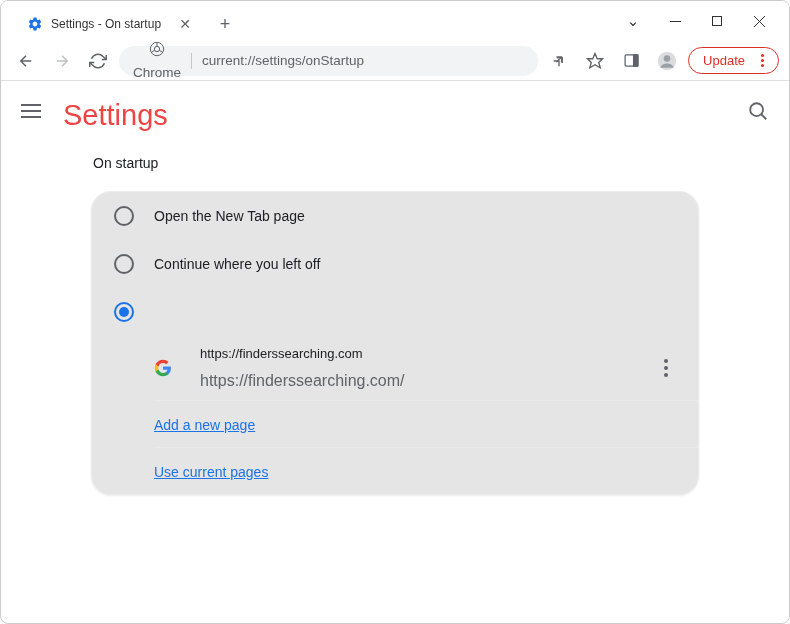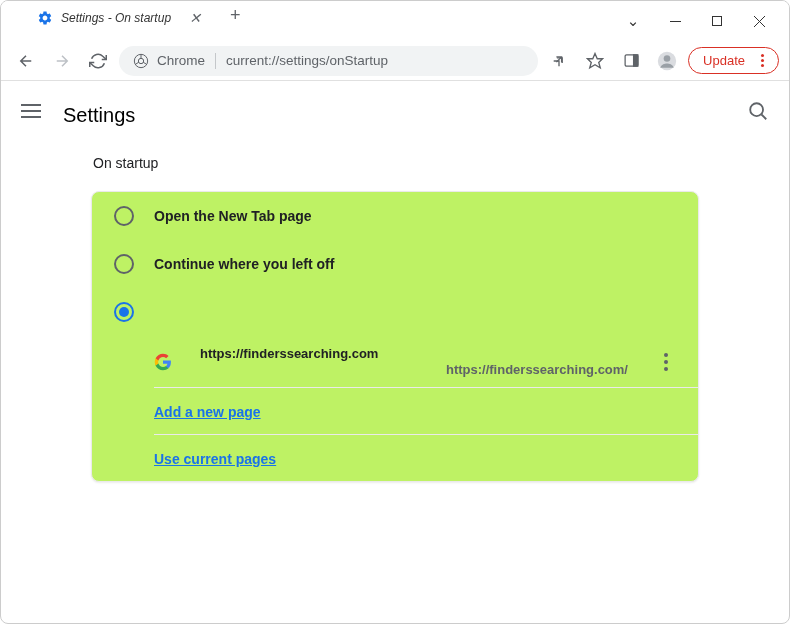--- a/index.html
+++ b/index.html
@@ -1,60 +1,60 @@
 <!DOCTYPE html>
 <html><head>
   <meta charset="utf-8">
   <style>
     * { margin: 0; padding: 0; box-sizing: border-box; font-family: 'Segoe UI', Arial, sans-serif; }
     body { width: 790px; height: 624px; background: #fff; overflow: hidden; border: 1px solid #ccc; border-radius: 8px; }
     
     .titlebar { height: 40px; background: #fff; display: flex; align-items: flex-end; border-bottom: 0; }
-    .tabs-area { display: flex; flex: 1; padding-left: 24px; height: 100%; font-style: italic; }
+    .tabs-area { display: flex; flex: 1; align-items: flex-end; padding-left: 14px; height: 100%; }
     .tab { display: flex; align-items: center; gap: 8px; padding: 0 12px; height: 34px; background: #fff; border-radius: 10px 10px 0 0; font-size: 12px; color: #333; min-width: 190px; position: relative; }
     .tab-favicon { width: 16px; height: 16px; display: flex; align-items: center; justify-content: center; }
     .tab-close { width: 16px; height: 16px; display: flex; align-items: center; justify-content: center; cursor: pointer; font-size: 14px; color: #5f6368; margin-left: auto; }
     .new-tab { width: 28px; height: 28px; display: flex; align-items: center; justify-content: center; cursor: pointer; color: #5f6368; font-size: 18px; margin-left: 6px; margin-bottom: 3px; }
     .window-controls { display: flex; align-items: center; gap: 6px; padding: 0 12px; height: 100%; }
     .wc-btn { width: 36px; height: 30px; display: flex; align-items: center; justify-content: center; cursor: pointer; }
     .wc-chevron { font-size: 15px; color: #333; }
     
     .toolbar { height: 40px; display: flex; align-items: center; padding: 0 10px; gap: 6px; border-bottom: 1px solid #e0e0e0; }
     .tb-btn { width: 30px; height: 30px; display: flex; align-items: center; justify-content: center; border-radius: 50%; cursor: pointer; color: #5f6368; }
     .tb-btn.disabled { color: #bdc1c6; cursor: default; }
     .address-bar { flex: 1; height: 30px; background: #f1f3f4; border-radius: 15px; display: flex; align-items: center; padding: 0 14px; gap: 10px; font-size: 13.5px; color: #5f6368; }
-    .addr-prefix { display: flex; align-items: center; gap: 8px; }
+    .addr-prefix { display: flex; align-items: center; gap: 8px; flex-direction: column; }
     .addr-divider { width: 1px; height: 16px; background: #c4c7ca; }
     .addr-url { color: #5f6368; }
     .update-btn { border: 1px solid #d93025; color: #d93025; background: #fff; border-radius: 16px; padding: 5px 14px; font-size: 13px; cursor: pointer; display: flex; align-items: center; gap: 16px; }
     .update-dots { display: flex; flex-direction: column; gap: 2px; }
     .update-dots span { width: 3px; height: 3px; background: #d93025; border-radius: 50%; }
     
     .page-header { height: 60px; display: flex; align-items: center; padding: 0 20px; }
     .hamburger { width: 20px; cursor: pointer; margin-right: 22px; }
     .hamburger div { height: 2px; background: #5f6368; margin: 4px 0; }
-    .page-title { font-size: 20px; color: #000000; font-weight: 400; margin-top: 8px; }
+    .page-title { font-size: 29px; color: #ef4444; font-weight: 400; margin-top: 8px; }
     .search-btn { margin-left: auto; cursor: pointer; }
     
     .content { padding: 0 90px 30px 90px; }
     .section-label { font-size: 14px; color: #202124; margin: 14px 0 20px 2px; font-weight: 500; }
-    .card { background: #bef264; border-radius: 8px; border: 1px solid #eaeaea; box-shadow: 0 1px 2px rgba(0,0,0,0.08); font-weight: bold; }
+    .card { background: #e5e5e5; border-radius: 20px; border: 1px solid #eaeaea; box-shadow: 0 1px 2px rgba(0,0,0,0.08); }
     
     .radio-row { display: flex; align-items: center; padding: 14px 22px; gap: 20px; cursor: pointer; }
     .radio { width: 20px; height: 20px; border: 2px solid #5f6368; border-radius: 50%; flex-shrink: 0; position: relative; }
     .radio.selected { border-color: #1a73e8; }
     .radio.selected::after { content: ''; position: absolute; width: 10px; height: 10px; background: #1a73e8; border-radius: 50%; top: 3px; left: 3px; }
     .radio-label { font-size: 14px; color: #202124; }
     
     .page-list { padding-left: 62px; }
     .page-item { display: flex; align-items: center; padding: 10px 22px 10px 0; border-bottom: 1px solid #eaeaea; gap: 28px; }
     .page-favicon { width: 18px; height: 18px; flex-shrink: 0; }
     .page-info { flex: 1; }
     .page-name { font-size: 13px; color: #202124; }
-    .page-url { font-size: 13px; color: #5f6368; margin-top: 1px; text-align: right; }
+    .page-url { font-size: 16px; color: #5f6368; margin-top: 11px; }
     .page-menu { width: 20px; cursor: pointer; display: flex; flex-direction: column; align-items: center; gap: 3px; }
     .page-menu span { width: 4px; height: 4px; background: #5f6368; border-radius: 50%; }
     
     .link-row { display: flex; align-items: center; padding: 16px 22px 14px 0; border-bottom: 1px solid #eaeaea; }
     .link-row:last-child { border-bottom: 0; }
     .link-text { font-size: 14px; color: #1a73e8; text-decoration: underline; cursor: pointer; }
     
     svg { display: block; }
   </style>
 </head>

